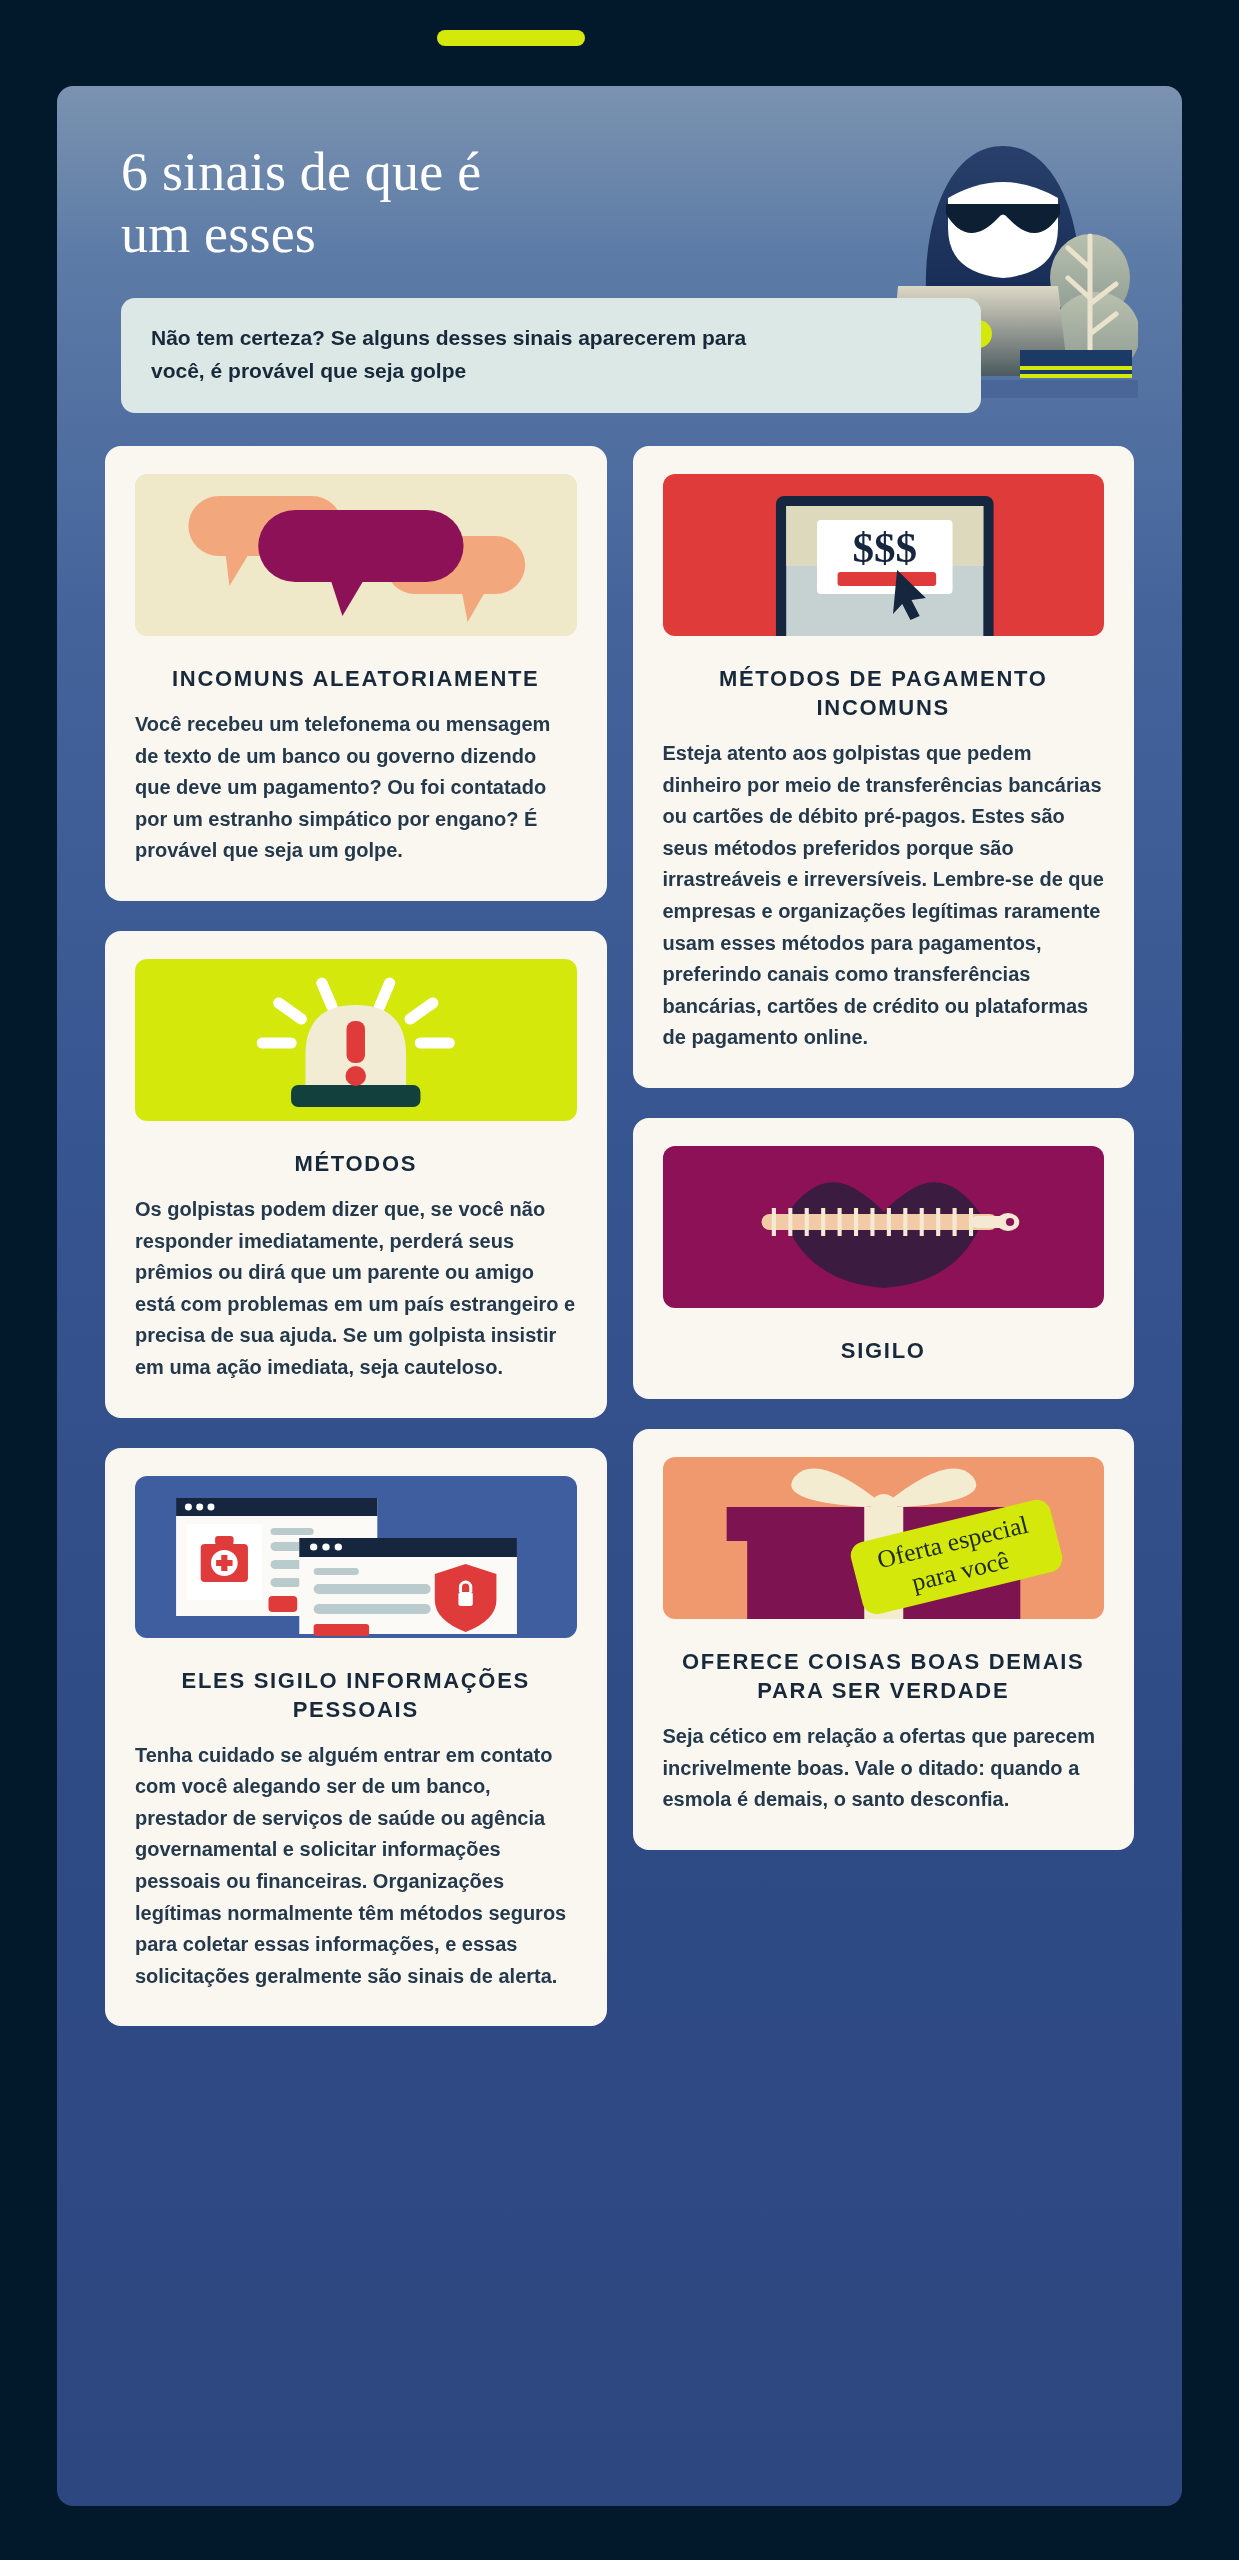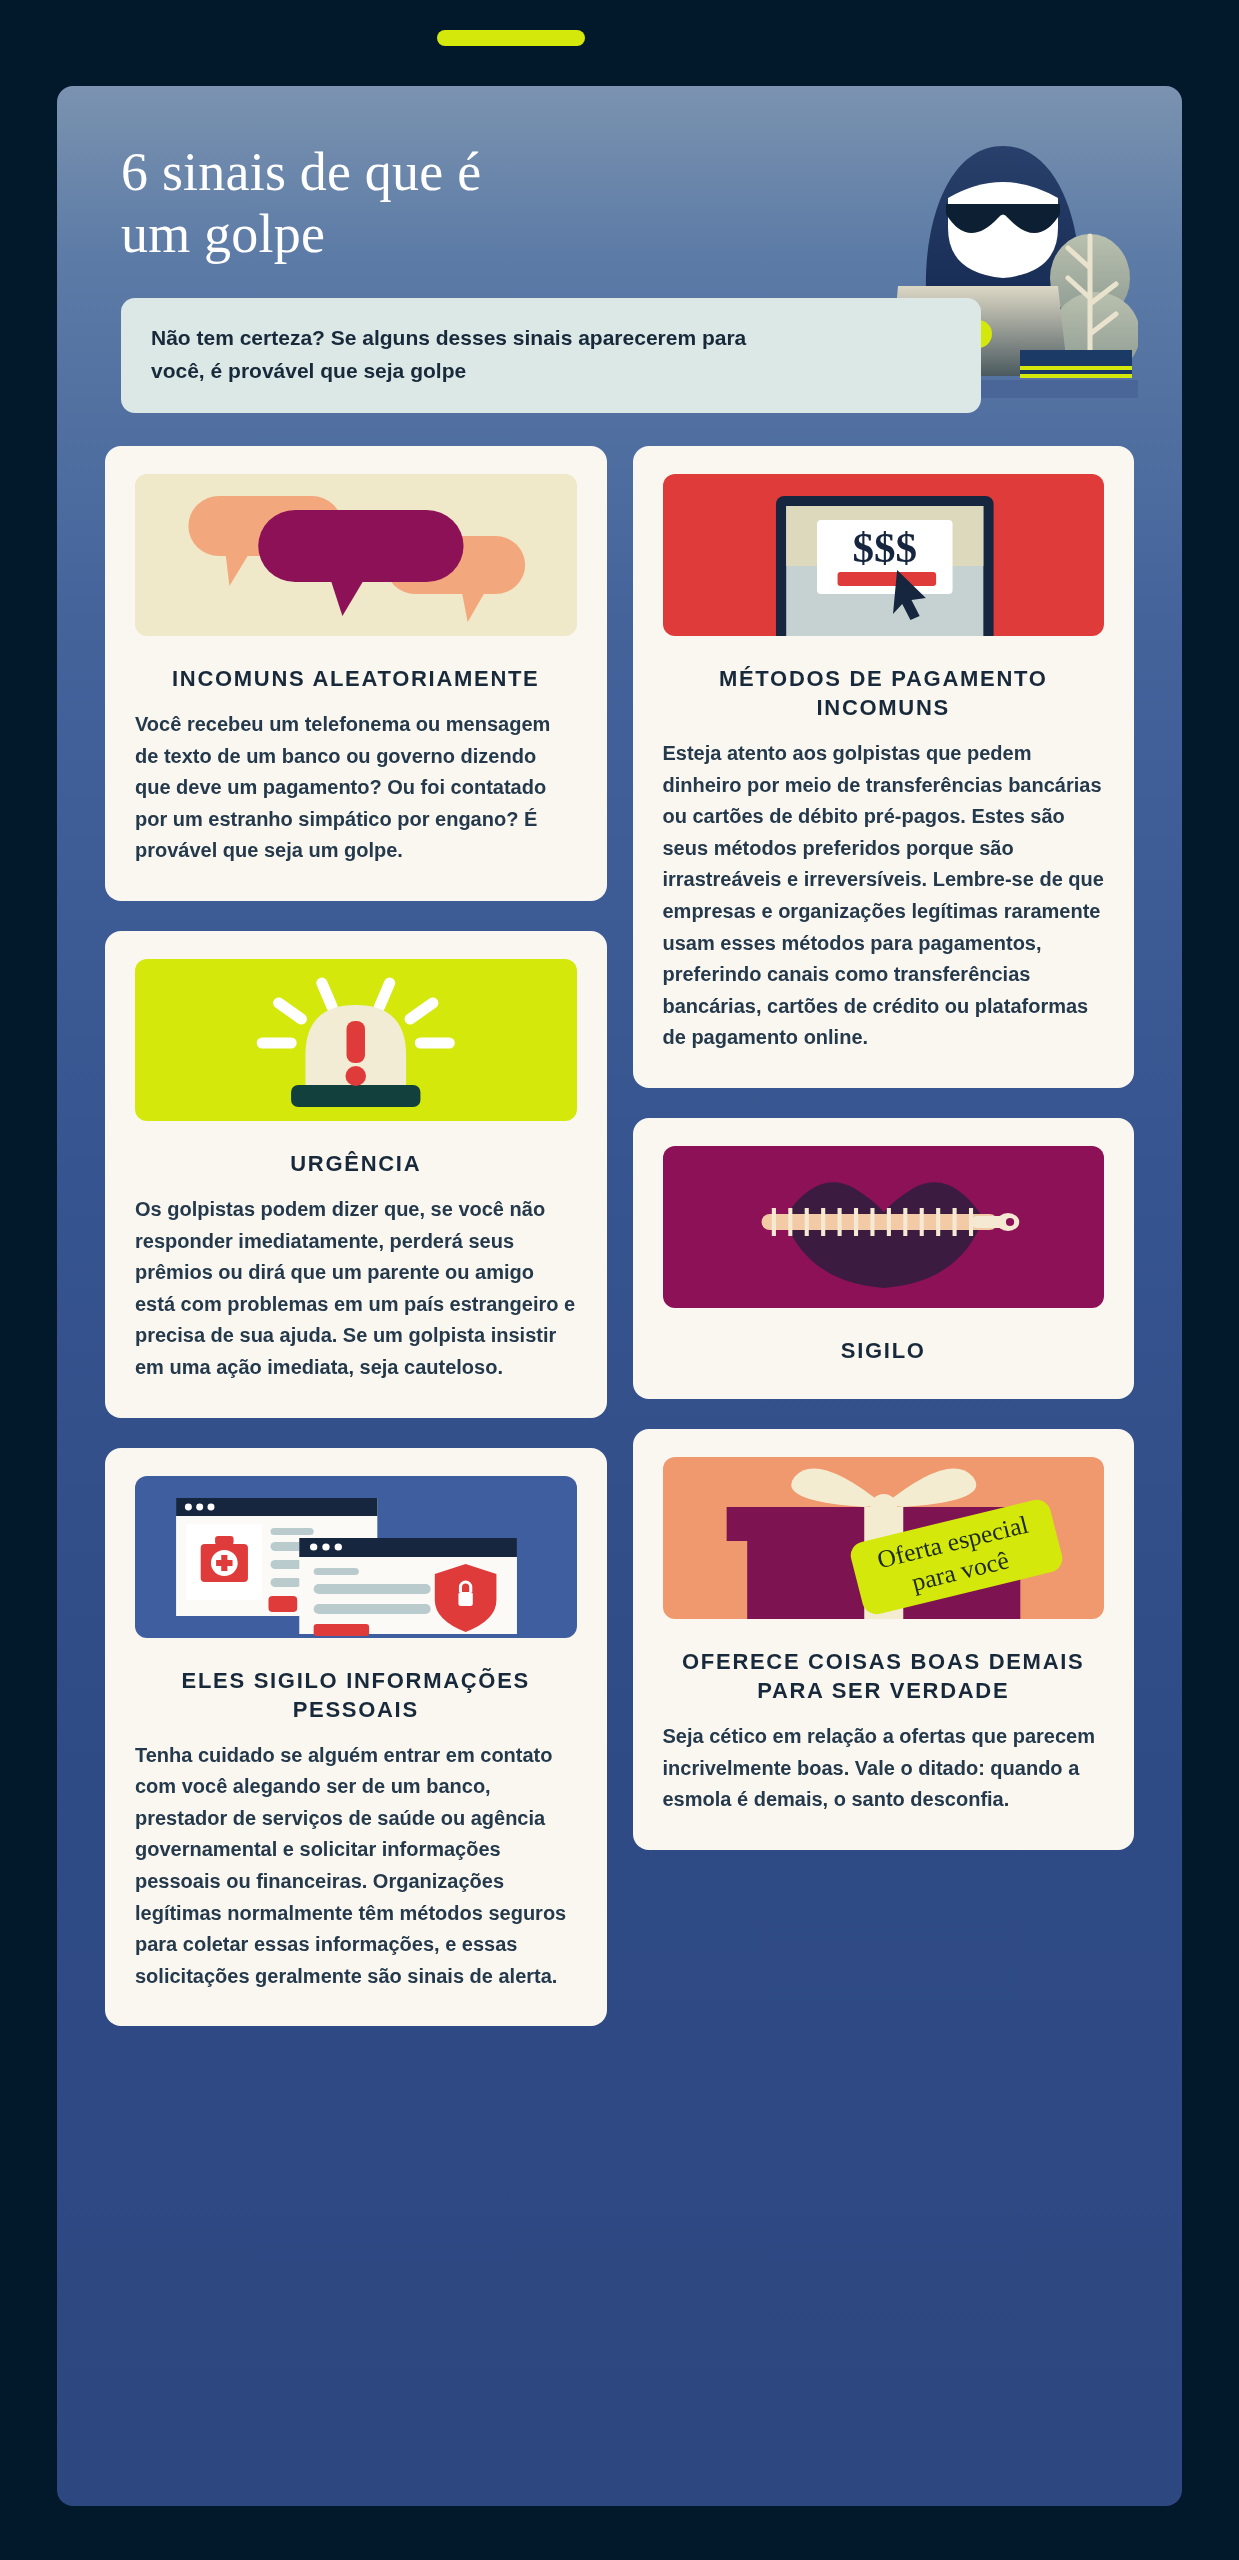--- a/index.html
+++ b/index.html
@@ -133,21 +133,21 @@
 
   <div class="top-pill-wrap">
     <div class="top-pill"></div>
   </div>
 
   <div class="panel">
 
     <div class="header">
       <div class="header-title">
         <span>6 sinais de que é</span><br>
-        <span>um golpe</span>
+        <span>um esses</span>
       </div>
 
       <div class="hacker">
         <svg viewBox="0 0 270 290" aria-hidden="true">
           <defs>
             <linearGradient id="hoodG" x1="0" y1="0" x2="0" y2="1">
               <stop offset="0" stop-color="#28406b"></stop>
                 <stop offset="1" stop-color="#152a52"></stop>
             </linearGradient>
             <linearGradient id="lapG" x1="0" y1="0" x2="0" y2="1">
@@ -218,21 +218,21 @@
                 <line x1="290" y1="44" x2="268" y2="60"></line>
                 <line x1="124" y1="84" x2="152" y2="84"></line>
                 <line x1="306" y1="84" x2="278" y2="84"></line>
               </g>
               <path d="M166 128 L166 96 Q166 46 215 46 Q264 46 264 96 L264 128 Z" fill="#f2ecd5"></path>
               <rect x="152" y="126" width="126" height="22" rx="7" fill="#12403c"></rect>
               <rect x="206" y="62" width="18" height="42" rx="8" fill="#e03b3b"></rect>
               <circle cx="215" cy="117" r="10" fill="#e03b3b"></circle>
             </svg>
           </div>
-          <div class="card-title">URGÊNCIA</div>
+          <div class="card-title">MÉTODOS</div>
           <div class="card-body">Os golpistas podem dizer que, se você não responder imediatamente, perderá seus prêmios ou dirá que um parente ou amigo está com problemas em um país estrangeiro e precisa de sua ajuda. Se um golpista insistir em uma ação imediata, seja cauteloso.</div>
         </div>
 
         <div class="card">
           <div class="card-art" style="background:#3f5ea0">
             <svg viewBox="0 0 430 162" aria-hidden="true" preserveAspectRatio="none">
 
               <rect x="40" y="22" width="196" height="118" fill="#fbfaf6"></rect>
               <rect x="40" y="22" width="196" height="18" fill="#16263f"></rect>
               <circle cx="52" cy="31" r="3.4" fill="#fff"></circle>

